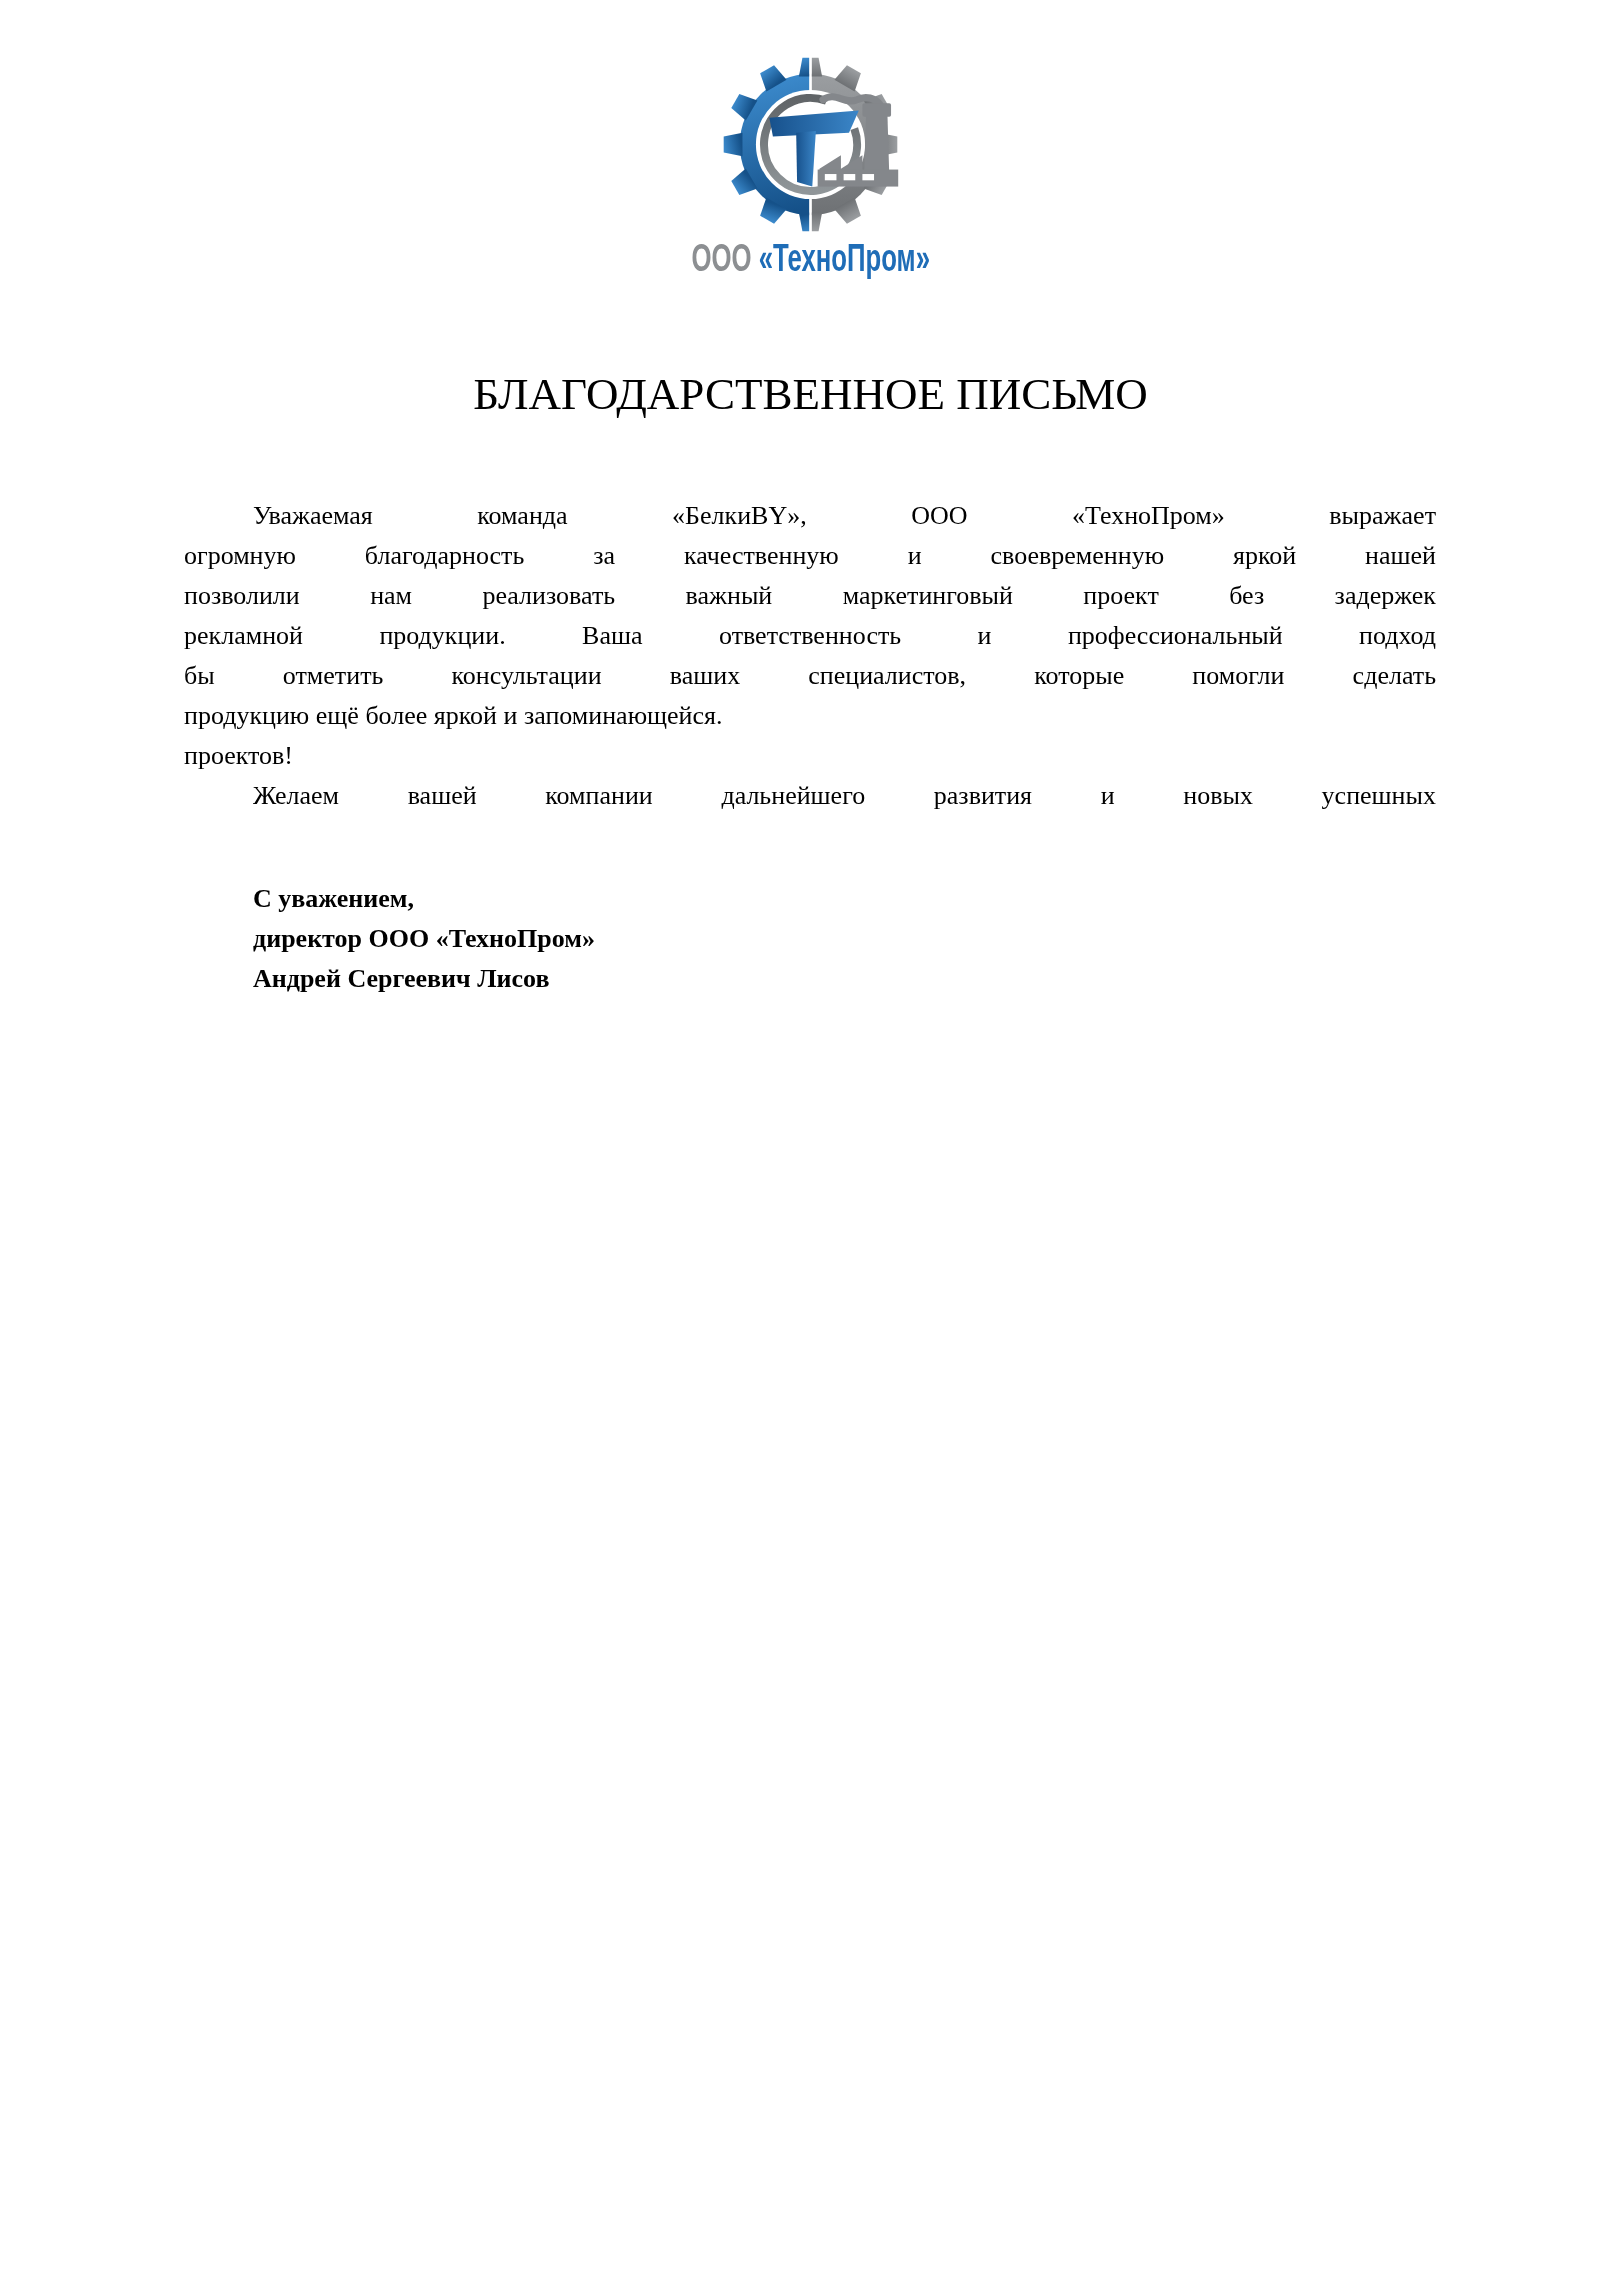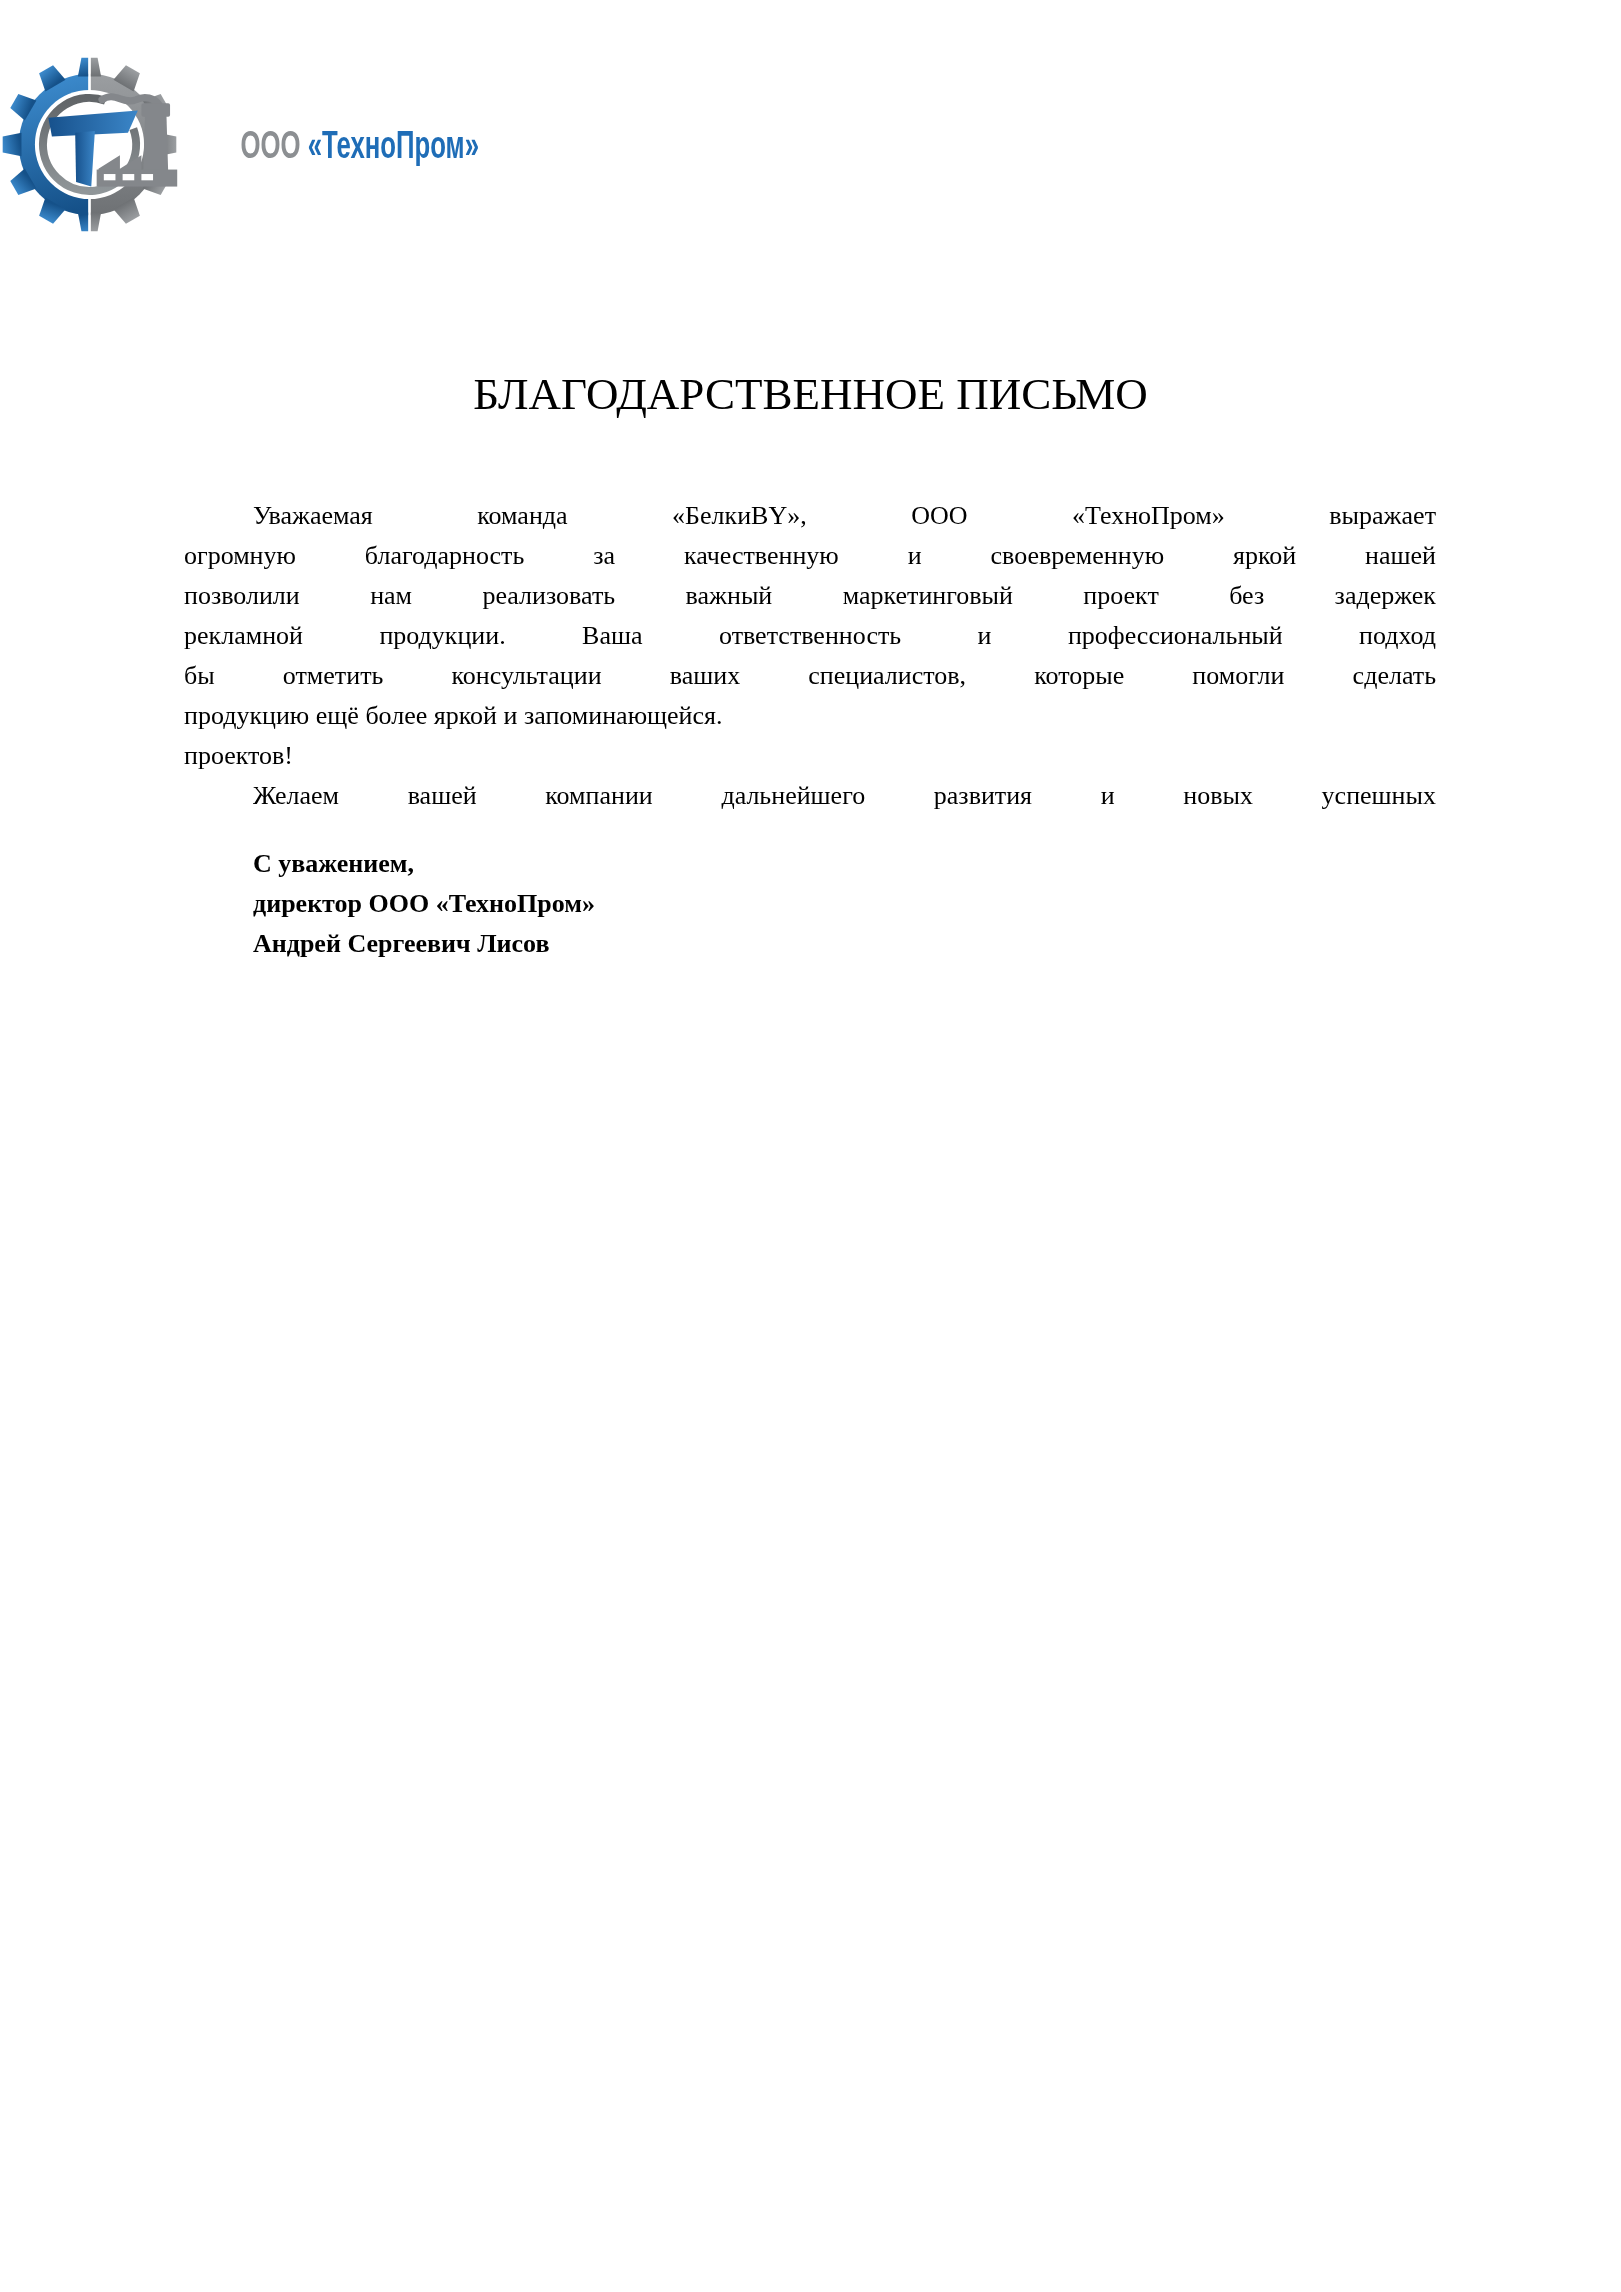--- a/index.html
+++ b/index.html
@@ -13,21 +13,21 @@
     overflow: hidden;
   }
 
   
   .logo-wrap {
     position: absolute;
     top: 55px;
     left: 0;
     width: 100%;
     display: flex;
-    flex-direction: row;
+    flex-direction: column;
     align-items: center;
   }
   .logo-svg { display: block; }
   .wordmark {
     margin-top: 0.9px;
     font-family: "Liberation Sans", sans-serif;
     font-weight: bold;
     font-size: 39px;
     line-height: 45px;
     white-space: nowrap;
@@ -64,21 +64,21 @@
     text-align: justify;
     text-align-last: justify;
   }
   .line.last {
     text-align: center;
     text-align-last: left;
   }
   .line.first { text-indent: 69px; }
 
   .signature {
-    margin-top: 28px;
+    margin-top: 63px;
     padding-left: 69px;
     font-weight: bold;
   }
   .signature .sig-line { text-align: left; text-align-last: left; }
 </style>
 </head>
 <body>
 
 <div class="page">
 

